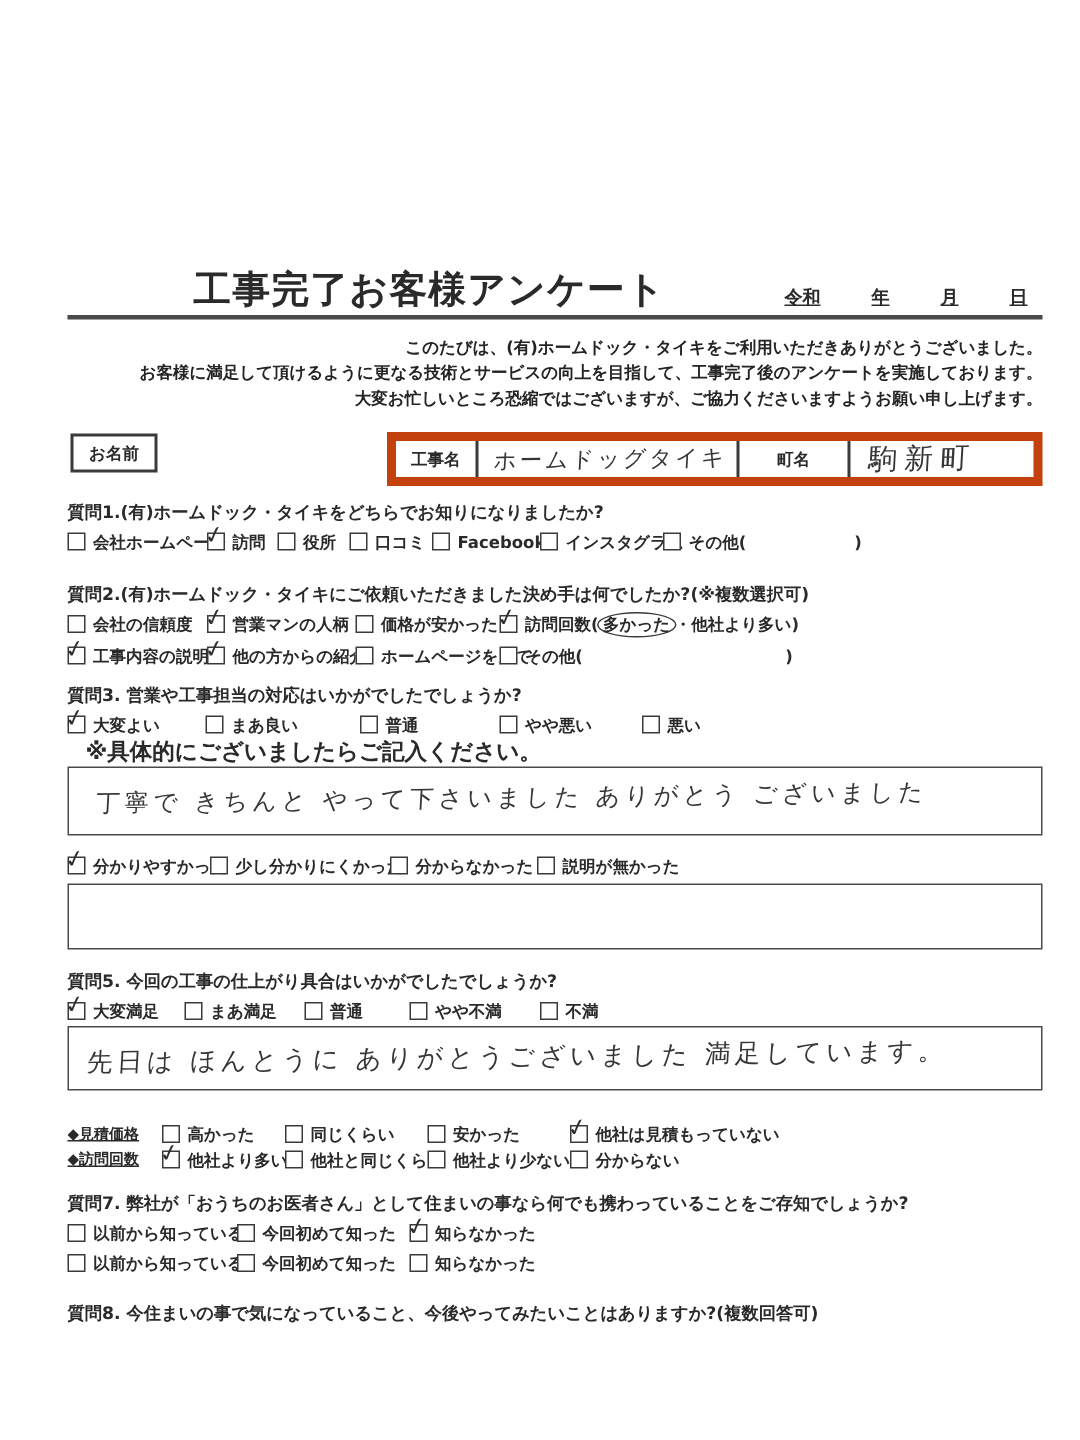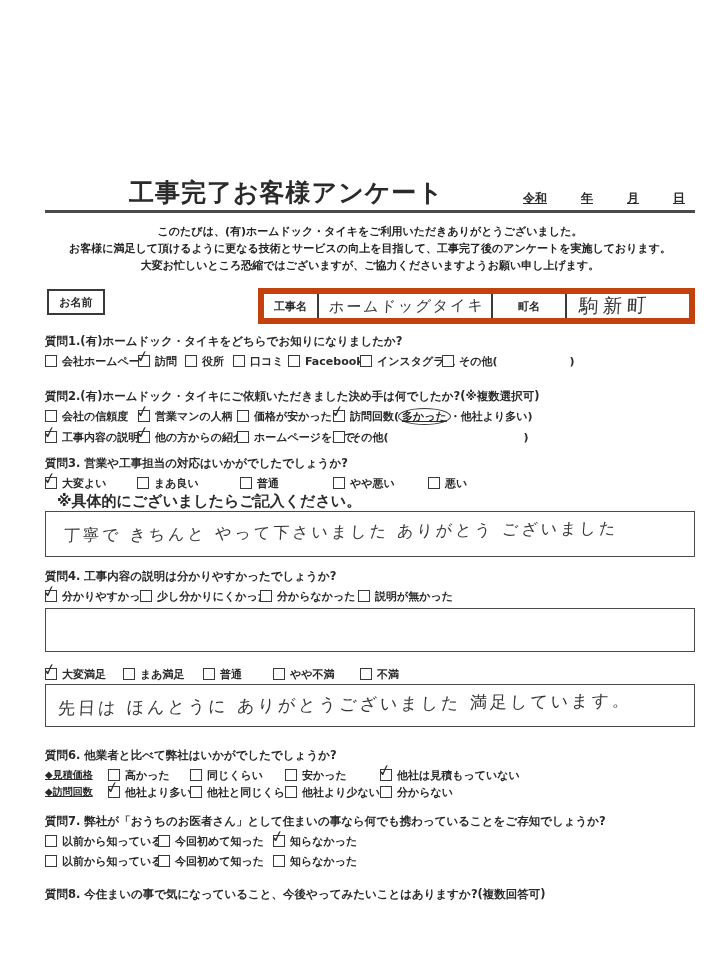--- a/index.html
+++ b/index.html
@@ -12,21 +12,21 @@
   .doc{position:absolute;left:45px;top:178px;width:650px;}
 
   
   .hdr{position:relative;height:32px;}
   .title{position:absolute;left:84px;top:-2px;font-size:25px;font-weight:700;letter-spacing:1px;white-space:nowrap;}
   .dates{position:absolute;right:10px;bottom:3px;display:flex;font-size:12px;font-weight:700;text-decoration:underline;}
   .dates span{margin-left:34px;}
   .rule{border-top:3px solid #4a4a4a;height:0;}
 
   
-  .intro{margin-top:10px;text-align:center;font-size:11px;font-weight:700;line-height:17px;color:#242424;white-space:nowrap;}
+  .intro{margin-top:10px;text-align:right;font-size:11px;font-weight:700;line-height:17px;color:#242424;white-space:nowrap;}
 
   
   .fieldsrow{position:relative;margin-top:14px;height:28px;}
   .namebox{position:absolute;left:2px;top:1px;width:54px;height:22px;border:2px solid #3a3a3a;
     display:flex;align-items:center;justify-content:center;font-size:11px;font-weight:700;}
   .jobtable{position:absolute;left:213px;top:0;right:0;height:24px;display:flex;border:6px solid #c2410c;}
   .jcell{display:flex;align-items:center;justify-content:center;font-size:11px;font-weight:700;}
   .jlabel1{width:53px;border-right:2px solid #3a3a3a;}
   .jval1{width:162px;border-right:2px solid #3a3a3a;justify-content:flex-start;padding-left:10px;}
   .jlabel2{width:72px;border-right:2px solid #3a3a3a;}
@@ -39,21 +39,21 @@
 
   
   .qtitle{font-size:11.5px;font-weight:700;line-height:15px;white-space:nowrap;}
   .opts{display:flex;align-items:center;margin-top:4px;font-size:11px;font-weight:700;height:16px;white-space:nowrap;}
   .opt{display:flex;align-items:center;}
   .cb{width:10px;height:10px;border:1.6px solid #3a3a3a;margin-right:5px;position:relative;flex:none;background:#fff;}
   .opt.checked .cb::after{content:"✓";position:absolute;left:-3px;top:-9px;font-size:16px;font-weight:700;color:#303030;transform:rotate(-12deg);}
   .note{font-size:15px;font-weight:700;margin-top:3px;padding-left:12px;line-height:15px;white-space:nowrap;}
   .abox{border:1.6px solid #4a4a4a;position:relative;overflow:hidden;}
   .abox .hand{position:absolute;left:18px;top:10px;font-size:16px;letter-spacing:3px;}
-  .circled{border:1.5px solid #3a3a3a;border-radius:50%;padding:0 3px;margin:0 -1px;text-decoration:underline;}
+  .circled{border:1.5px solid #3a3a3a;border-radius:50%;padding:0 3px;margin:0 -1px;}
   .rowlabel{font-size:10px;font-weight:700;display:flex;align-items:center;text-decoration:underline;}
   .spacer{display:inline-block;}
   .subq{font-size:11px;font-weight:700;margin-top:3px;padding-left:13px;line-height:15px;white-space:nowrap;}
 
   .q1{margin-top:18px;} .q2{margin-top:20px;} .q3{margin-top:11px;}
   .q4{margin-top:12px;} .q5{margin-top:14px;} .q6{margin-top:21px;}
   .q7{margin-top:14px;} .q8{margin-top:18px;}
 
   .q1 .opts .opt:nth-child(1){width:93px}
   .q1 .opts .opt:nth-child(2){width:47px}
@@ -237,21 +237,20 @@
           <span>悪い</span>
         </span>
     </div>
     <div class="note">※具体的にございましたらご記入ください。</div>
     <div class="abox">
         <span class="hand">丁寧で きちんと やって下さいました ありがとう ございました</span>
       </div>
   </div>
 
   <div class="q4">
-    <div class="qtitle">質問4. 工事内容の説明は分かりやすかったでしょうか?</div>
     <div class="opts">
       <span class="opt checked">
           <span class="cb"></span>
           <span>分かりやすかった</span>
         </span>
       <span class="opt">
           <span class="cb"></span>
           <span>少し分かりにくかった</span>
         </span>
       <span class="opt">
@@ -262,20 +261,21 @@
           <span class="cb"></span>
           <span>説明が無かった</span>
         </span>
     </div>
     <div class="abox">
         <span class="hand"></span>
       </div>
   </div>
 
   <div class="q5">
+    <div class="qtitle">質問5. 今回の工事の仕上がり具合はいかがでしたでしょうか?</div>
     <div class="opts">
       <span class="opt checked">
           <span class="cb"></span>
           <span>大変満足</span>
         </span>
       <span class="opt">
           <span class="cb"></span>
           <span>まあ満足</span>
         </span>
       <span class="opt">
@@ -290,21 +290,20 @@
           <span class="cb"></span>
           <span>不満</span>
         </span>
     </div>
     <div class="abox">
         <span class="hand">先日は ほんとうに ありがとうございました 満足しています。</span>
       </div>
   </div>
 
   <div class="q6">
-    <div class="qtitle">質問6. 他業者と比べて弊社はいかがでしたでしょうか?</div>
     <div class="opts row1">
       <span class="rowlabel">◆見積価格</span>
       <span class="opt">
           <span class="cb"></span>
           <span>高かった</span>
         </span>
       <span class="opt">
           <span class="cb"></span>
           <span>同じくらい</span>
         </span>

